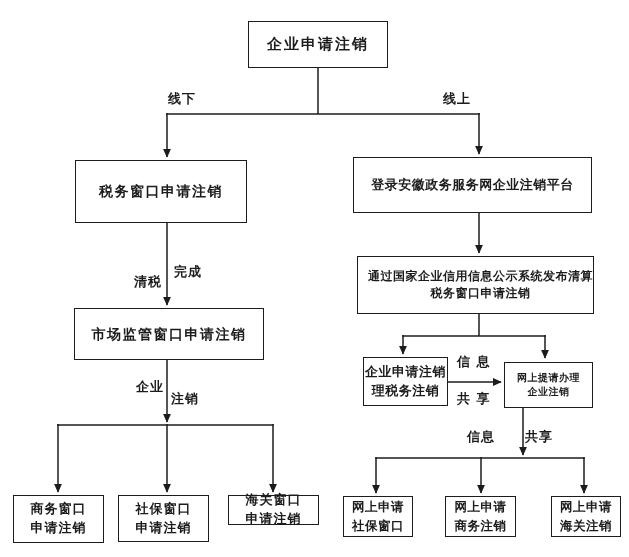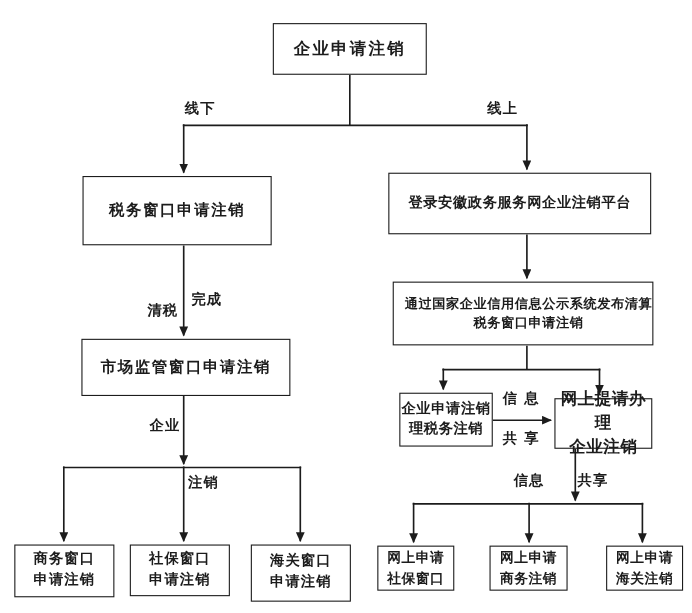--- a/index.html
+++ b/index.html
@@ -83,35 +83,35 @@
 </div>
 
 <div class="edge-label" style="left:134px; top:273px;">清税</div>
 <div class="edge-label" style="left:174px; top:263px;">完成</div>
 
 <div class="box" style="left:74px; top:308px; width:190px; height:52px; font-size:14px; letter-spacing:1.5px;">
   <span>市场监管窗口申请注销</span>
 </div>
 
 <div class="edge-label" style="left:136px; top:378px;">企业</div>
-<div class="edge-label" style="left:171px; top:390px;margin-top:40px;">注销</div>
+<div class="edge-label" style="left:171px; top:390px;">注销</div>
 
 <div class="box" style="left:13px; top:495px; width:91px; height:48px; font-size:13px; letter-spacing:1px;">
   <div>
     <span class="bl">商务窗口</span>
     <span class="bl">申请注销</span>
   </div>
 </div>
 <div class="box" style="left:118px; top:495px; width:91px; height:47px; font-size:13px; letter-spacing:1px;">
   <div>
     <span class="bl">社保窗口</span>
     <span class="bl">申请注销</span>
   </div>
 </div>
-<div class="box" style="left:228px; top:495px; width:91px; height:52px; font-size:13px; letter-spacing:1px;">
+<div class="box" style="left:228px; top:495px; width:91px; height:30px; font-size:13px; letter-spacing:1px;">
   <div>
     <span class="bl">海关窗口</span>
     <span class="bl">申请注销</span>
   </div>
 </div>
 
 <div class="box" style="left:353px; top:157px; width:239px; height:56px; font-size:13px; letter-spacing:0.5px;">
   <span>登录安徽政务服务网企业注销平台</span>
 </div>
 
@@ -125,21 +125,21 @@
 <div class="box" style="left:363px; top:357px; width:85px; height:49px; font-size:13px; letter-spacing:0.5px;">
   <div>
     <span class="bl">企业申请注销</span>
     <span class="bl">理税务注销</span>
   </div>
 </div>
 
 <div class="edge-label" style="left:457px; top:353px;">信 息</div>
 <div class="edge-label" style="left:457px; top:390px;">共 享</div>
 
-<div class="box" style="left:504px; top:362px; width:89px; height:46px; font-size:15px; letter-spacing:0.5px;">
+<div class="box" style="left:504px; top:362px; width:89px; height:46px; font-size:10px; letter-spacing:0.5px;">
   <div>
     <span class="bl">网上提请办理</span>
     <span class="bl">企业注销</span>
   </div>
 </div>
 
 <div class="edge-label" style="left:467px; top:428px;font-family:Liberation Mono, monospace;">信息</div>
 <div class="edge-label" style="left:525px; top:428px;">共享</div>
 
 <div class="box" style="left:343px; top:496px; width:70px; height:41px; font-size:12.5px; letter-spacing:0.5px;">

